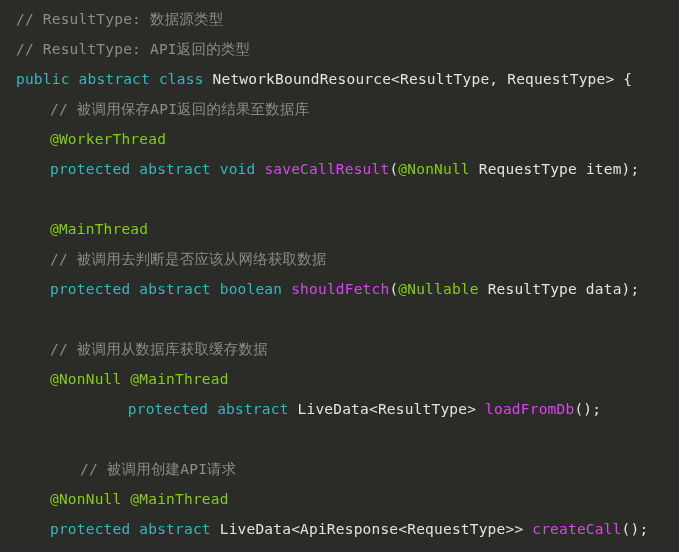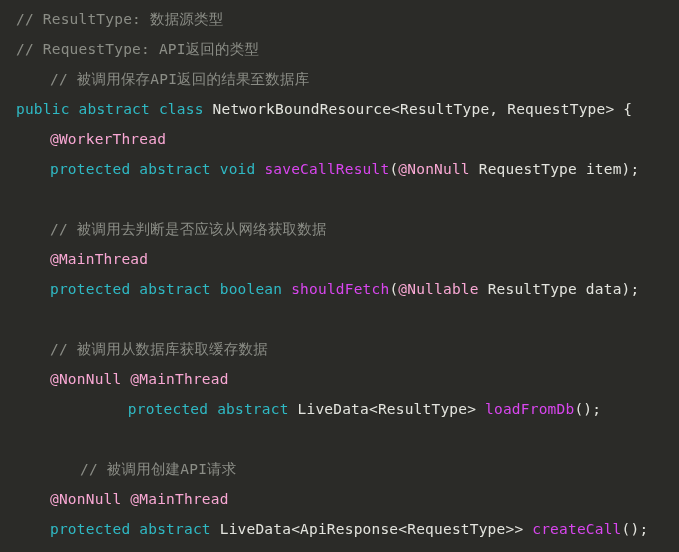--- a/index.html
+++ b/index.html
@@ -34,21 +34,21 @@
     box-sizing: border-box;
   }
   .code-line.blank { }
   .tok { white-space: pre; }
   
   .t-comment  { color: #8b8d86; }
   .t-keyword  { color: #2fb9c4; }
   .t-type     { color: #e3e4de; }
   .t-plain    { color: #e3e4de; }
   .t-method   { color: #d946ef; }
-  .t-annot    { color: #f9a8d4; }
+  .t-annot    { color: #84cc16; }
 
   
   .watermark {
     position: absolute;
     right: 14px;
     bottom: 14px;
     display: flex;
     align-items: center;
     gap: 7px;
     opacity: 0.95;
@@ -63,28 +63,28 @@
     line-height: 1;
   }
 </style>
 </head>
 <body>
 
 <div id="screenshot">
 
   <div class="code-area" id="code-area">
       <div class="code-line" style="padding-left: 16px;"><span class="tok t-comment">// ResultType: 数据源类型</span></div>
-      <div class="code-line" style="padding-left: 16px;"><span class="tok t-comment">// RequestType: API返回的类型</span></div>
+      <div class="code-line" style="padding-left: 16px;"><span class="tok t-comment">// ResultType: API返回的类型</span></div>
+      <div class="code-line" style="padding-left: 16px;"><span class="tok t-keyword">public</span><span class="tok t-plain"> </span><span class="tok t-keyword">abstract</span><span class="tok t-plain"> </span><span class="tok t-keyword">class</span><span class="tok t-plain"> </span><span class="tok t-type">NetworkBoundResource&lt;ResultType, RequestType&gt; {</span></div>
       <div class="code-line" style="padding-left: 50px;"><span class="tok t-comment">// 被调用保存API返回的结果至数据库</span></div>
-      <div class="code-line" style="padding-left: 16px;"><span class="tok t-keyword">public</span><span class="tok t-plain"> </span><span class="tok t-keyword">abstract</span><span class="tok t-plain"> </span><span class="tok t-keyword">class</span><span class="tok t-plain"> </span><span class="tok t-type">NetworkBoundResource&lt;ResultType, RequestType&gt; {</span></div>
       <div class="code-line" style="padding-left: 50px;"><span class="tok t-annot">@WorkerThread</span></div>
       <div class="code-line" style="padding-left: 50px;"><span class="tok t-keyword">protected</span><span class="tok t-plain"> </span><span class="tok t-keyword">abstract</span><span class="tok t-plain"> </span><span class="tok t-keyword">void</span><span class="tok t-plain"> </span><span class="tok t-method">saveCallResult</span><span class="tok t-plain">(</span><span class="tok t-annot">@NonNull</span><span class="tok t-plain"> RequestType item);</span></div>
       <div class="code-line blank" style="padding-left: 16px;">&nbsp;</div>
+      <div class="code-line" style="padding-left: 50px;"><span class="tok t-annot">@MainThread</span></div>
       <div class="code-line" style="padding-left: 50px;"><span class="tok t-comment">// 被调用去判断是否应该从网络获取数据</span></div>
-      <div class="code-line" style="padding-left: 50px;"><span class="tok t-annot">@MainThread</span></div>
       <div class="code-line" style="padding-left: 50px;"><span class="tok t-keyword">protected</span><span class="tok t-plain"> </span><span class="tok t-keyword">abstract</span><span class="tok t-plain"> </span><span class="tok t-keyword">boolean</span><span class="tok t-plain"> </span><span class="tok t-method">shouldFetch</span><span class="tok t-plain">(</span><span class="tok t-annot">@Nullable</span><span class="tok t-plain"> ResultType data);</span></div>
       <div class="code-line blank" style="padding-left: 16px;">&nbsp;</div>
       <div class="code-line" style="padding-left: 50px;"><span class="tok t-comment">// 被调用从数据库获取缓存数据</span></div>
       <div class="code-line" style="padding-left: 50px;"><span class="tok t-annot">@NonNull @MainThread</span></div>
       <div class="code-line" style="padding-left: 50px; text-align: center;"><span class="tok t-keyword">protected</span><span class="tok t-plain"> </span><span class="tok t-keyword">abstract</span><span class="tok t-plain"> </span><span class="tok t-type">LiveData&lt;ResultType&gt; </span><span class="tok t-method">loadFromDb</span><span class="tok t-plain">();</span></div>
       <div class="code-line blank" style="padding-left: 16px;">&nbsp;</div>
       <div class="code-line" style="padding-left: 80px;"><span class="tok t-comment">// 被调用创建API请求</span></div>
       <div class="code-line" style="padding-left: 50px;"><span class="tok t-annot">@NonNull @MainThread</span></div>
       <div class="code-line" style="padding-left: 50px;"><span class="tok t-keyword">protected</span><span class="tok t-plain"> </span><span class="tok t-keyword">abstract</span><span class="tok t-plain"> </span><span class="tok t-type">LiveData&lt;ApiResponse&lt;RequestType&gt;&gt; </span><span class="tok t-method">createCall</span><span class="tok t-plain">();</span></div>
       <div class="code-line blank" style="padding-left: 16px;">&nbsp;</div>

